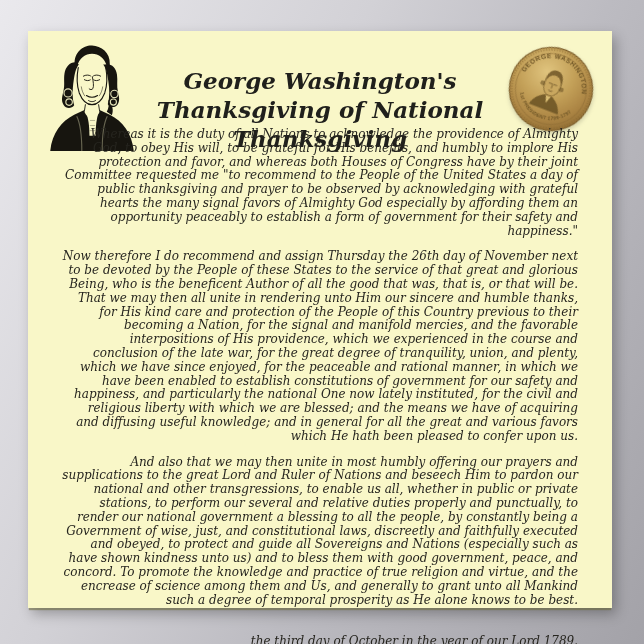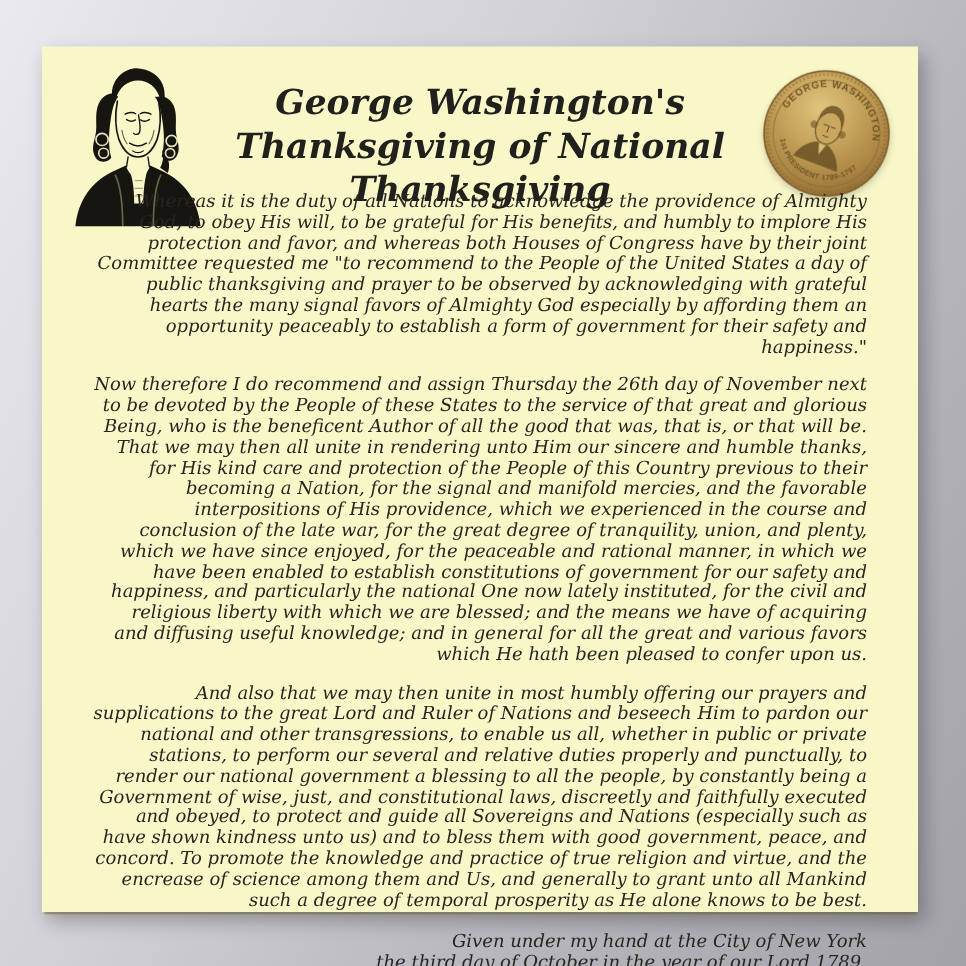--- a/index.html
+++ b/index.html
@@ -14,21 +14,21 @@
   .portrait svg{width:100%;height:100%;}
   
   .coin-wrap{position:absolute;left:478px;top:13px;width:90px;height:90px;
     transform:rotate(21deg);filter:drop-shadow(1px 2px 2px rgba(0,0,0,.18));}
   .coin-wrap svg{width:100%;height:100%;}
   .coin-arc-top{font-family:"Liberation Sans",sans-serif;font-size:7px;font-weight:bold;
     letter-spacing:.6px;fill:#6e5526;}
   .coin-arc-bottom{font-family:"Liberation Sans",sans-serif;font-size:5.2px;font-weight:bold;
     letter-spacing:.3px;fill:#6e5526;}
   
-  .title{position:absolute;top:24px;left:100px;right:100px;text-align:center;
+  .title{position:absolute;top:36px;left:100px;right:100px;text-align:center;
     color:#20201c;font-style:italic;font-weight:bold;line-height:1.25;}
   .title .l1{font-size:23px;}
   .title .l2{font-size:23px;}
   
   .body-text{position:absolute;top:97px;left:34px;right:34px;text-align:center;
     color:#26251f;font-style:italic;font-size:12px;line-height:13.8px;}
   .body-text p{margin:0 0 12px 0;text-align:right;}
   .body-text .closing{margin-top:14px;}
 </style>
 </head>
@@ -124,19 +124,19 @@
     <div class="title">
       <div class="l1">George Washington's</div>
       <div class="l2">Thanksgiving of National Thanksgiving</div>
     </div>
 
     <div class="body-text">
       <p>Whereas it is the duty of all Nations to acknowledge the providence of Almighty God, to obey His will, to be grateful for His benefits, and humbly to implore His protection and favor, and whereas both Houses of Congress have by their joint Committee requested me "to recommend to the People of the United States a day of public thanksgiving and prayer to be observed by acknowledging with grateful hearts the many signal favors of Almighty God especially by affording them an opportunity peaceably to establish a form of government for their safety and happiness."</p>
       <p>Now therefore I do recommend and assign Thursday the 26th day of November next to be devoted by the People of these States to the service of that great and glorious Being, who is the beneficent Author of all the good that was, that is, or that will be. That we may then all unite in rendering unto Him our sincere and humble thanks, for His kind care and protection of the People of this Country previous to their becoming a Nation, for the signal and manifold mercies, and the favorable interpositions of His providence, which we experienced in the course and conclusion of the late war, for the great degree of tranquility, union, and plenty, which we have since enjoyed, for the peaceable and rational manner, in which we have been enabled to establish constitutions of government for our safety and happiness, and particularly the national One now lately instituted, for the civil and religious liberty with which we are blessed; and the means we have of acquiring and diffusing useful knowledge; and in general for all the great and various favors which He hath been pleased to confer upon us.</p>
       <p>And also that we may then unite in most humbly offering our prayers and supplications to the great Lord and Ruler of Nations and beseech Him to pardon our national and other transgressions, to enable us all, whether in public or private stations, to perform our several and relative duties properly and punctually, to render our national government a blessing to all the people, by constantly being a Government of wise, just, and constitutional laws, discreetly and faithfully executed and obeyed, to protect and guide all Sovereigns and Nations (especially such as have shown kindness unto us) and to bless them with good government, peace, and concord.  To promote the knowledge and practice of true religion and virtue, and the encrease of science among them and Us, and generally to grant unto all Mankind such a degree of temporal prosperity as He alone knows to be best.</p>
       <p class="closing">
-        <span>Given under my hand at the City of New York</span><br>
+        <br>
         <span>the third day of October in the year of our Lord 1789.</span>
       </p>
     </div>
 
   </div>
 </div>
 
 </body></html>

